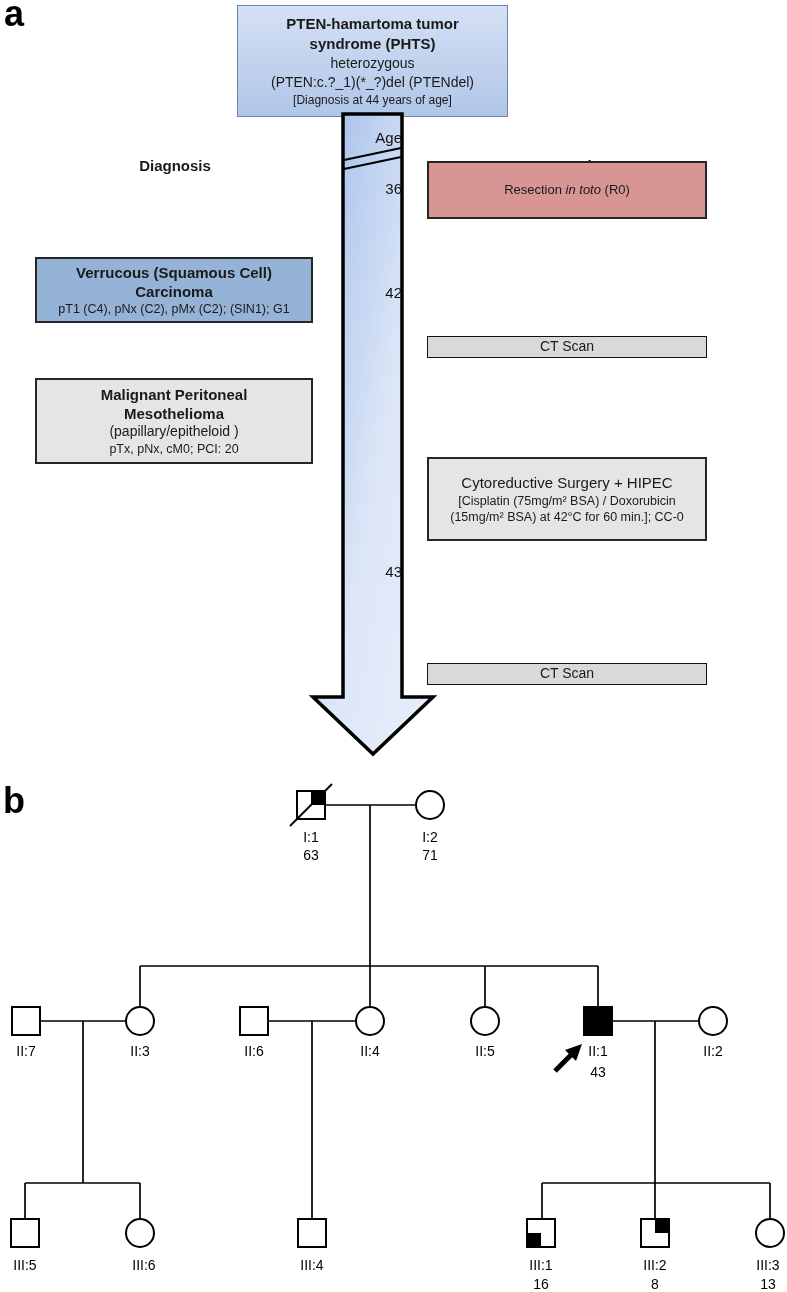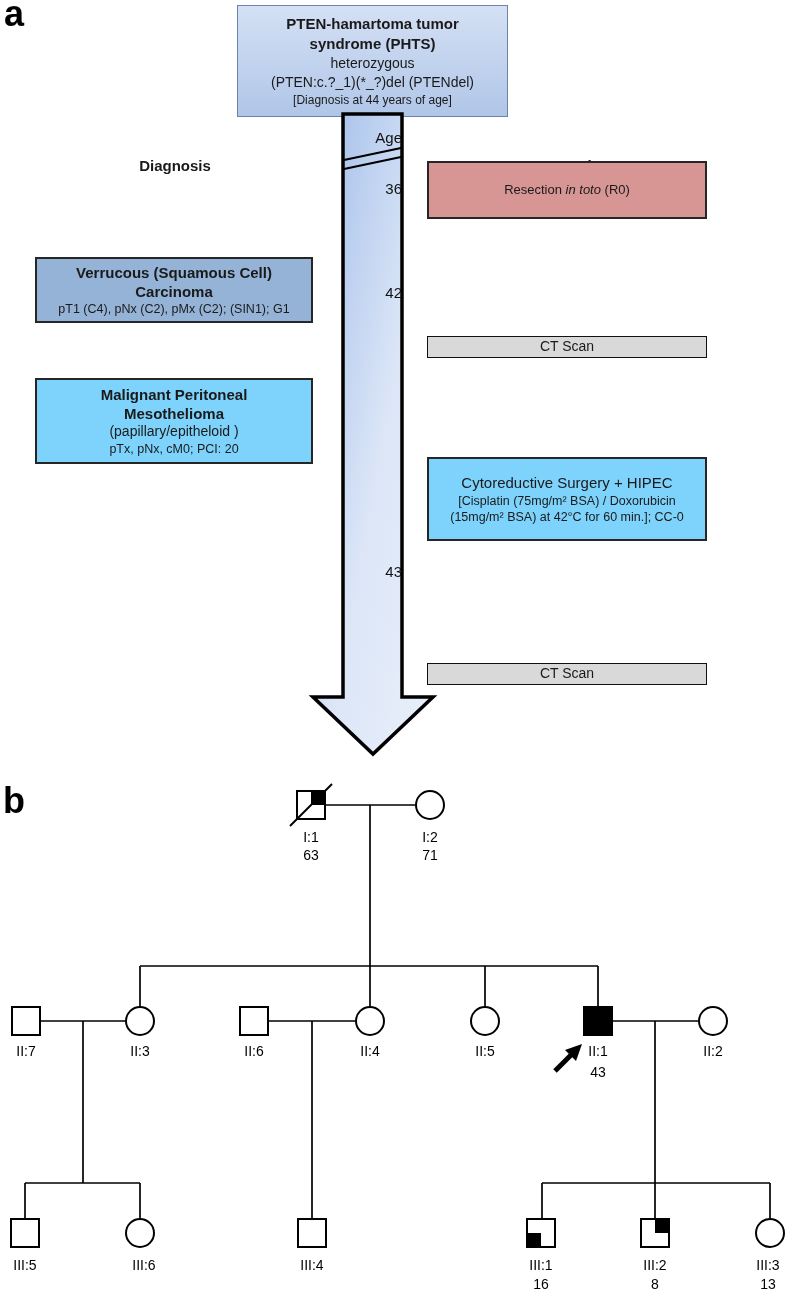--- a/index.html
+++ b/index.html
@@ -9,21 +9,21 @@
   }
   .abs{position:absolute;}
   .panel-letter{font-weight:bold;font-size:36px;line-height:1;color:#000;}
   .box{
     position:absolute;box-sizing:border-box;border:2px solid #262626;
     display:flex;flex-direction:column;justify-content:center;align-items:center;
     text-align:center;line-height:1.28;
   }
   .red{background:#D79694;}
   .blue{background:#95B3D7;}
-  .green{background:#7dd3fc;}
+  .green{background:#e5e5e5;}
   .graybar{background:#D9D9D9;border:1.5px solid #111;}
   .rootbox{
     position:absolute;box-sizing:border-box;border:1.5px solid #6b84a8;
     background:linear-gradient(180deg,#d4e0f4 0%,#b0c6e8 100%);
     display:flex;flex-direction:column;justify-content:center;align-items:center;
     text-align:center;line-height:1.35;
   }
   .hdr{position:absolute;font-weight:bold;font-size:15px;text-align:center;margin-top:31px;}
   .b15{font-weight:bold;font-size:15px;}
   .n14{font-size:14px;}

